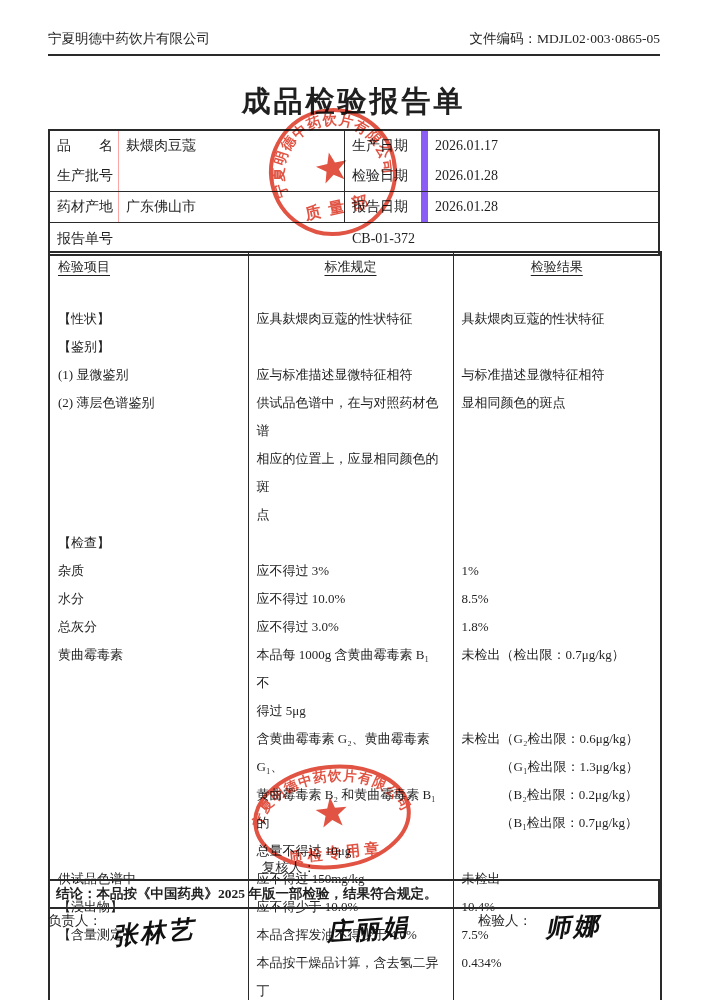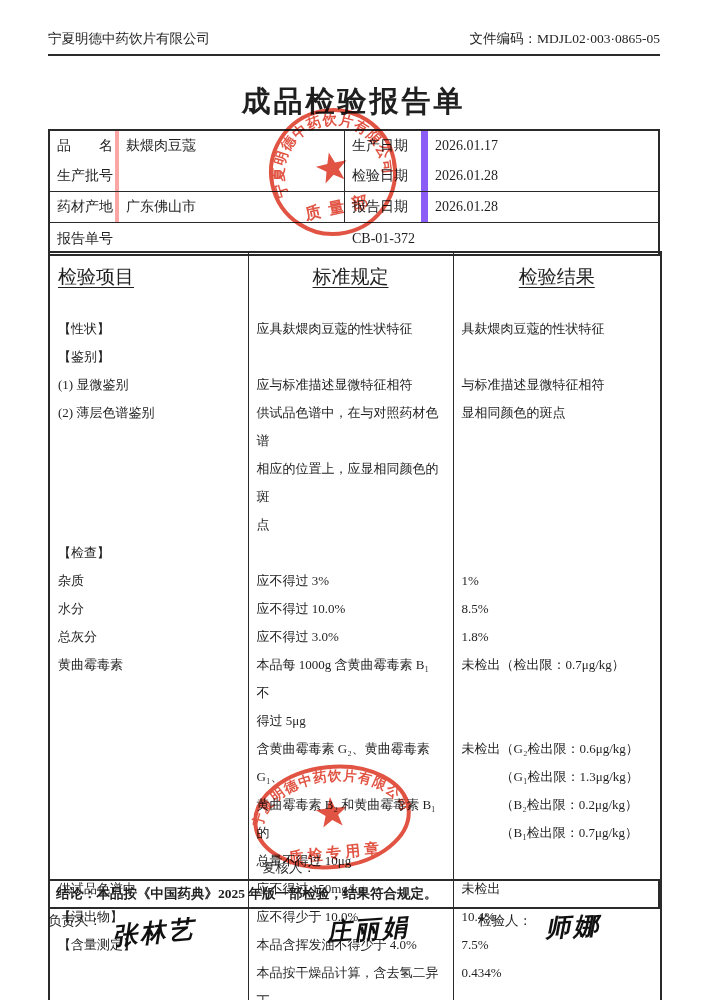--- a/index.html
+++ b/index.html
@@ -12,34 +12,34 @@
   .hdr{left:48px;top:30px;width:612px;display:flex;justify-content:space-between;font-size:13.5px;}
   .hdr-rule{left:48px;top:54px;width:612px;border-top:2px solid #2a2a2a;}
   .doc-title{left:0;top:82px;width:707px;text-align:center;font-size:29px;font-weight:bold;letter-spacing:3px;}
   
   .info{left:48px;top:129px;width:612px;border:2px solid #2a2a2a;font-size:14px;box-sizing:border-box;}
   .info-rowA,.info-rowB{display:flex;}
   .info-rowA{border-bottom:1px solid #2a2a2a;}
   .info-rowB{border-bottom:1px solid #2a2a2a;}
   .ic{box-sizing:border-box;padding:0 0 0 7px;line-height:30px;}
   .ic.lines2 div{height:30px;}
-  .c1{width:69px;border-right:4px solid #fca5a5;}
+  .c1{width:69px;border-right:1px solid #fca5a5;}
   .c2{width:226px;border-right:1px solid #2a2a2a;}
   .c3{width:83px;border-right:7px solid #8b5cf6;}
   .c4{width:230px;}
   .info-rowC{position:relative;height:31px;line-height:31px;}
   .info-rowC .report-no-value{position:absolute;left:302px;top:0;}
   
   .main-table{left:48px;top:251px;width:612px;}
   table{border-collapse:collapse;table-layout:fixed;width:612px;}
   col.mc1{width:199px;} col.mc2{width:205px;} col.mc3{width:208px;}
   .main-table table{border:2px solid #2a2a2a;}
   th,td{font-weight:normal;vertical-align:top;padding:0 8px;font-size:13px;line-height:28px;white-space:pre-wrap;}
   td.b,th.b{border-left:1px solid #2a2a2a;}
-  th{height:42px;padding-top:10px;font-size:19px;}
+  th{height:42px;padding-top:0;font-size:13px;}
   th span{text-decoration:underline;text-underline-offset:4px;}
   th.center,td.center{text-align:center;}
   th.left{text-align:left;}
   tr.first-body td{padding-top:10px;}
   
   .conclusion{left:48px;top:879px;width:612px;border:2px solid #2a2a2a;box-sizing:border-box;
     font-size:13.5px;line-height:26px;padding:0 6px;font-weight:600;}
   
   .sig-label{font-size:13.5px;}
   .sig-name{font-weight:bold;font-style:italic;font-size:25px;color:#101010;

